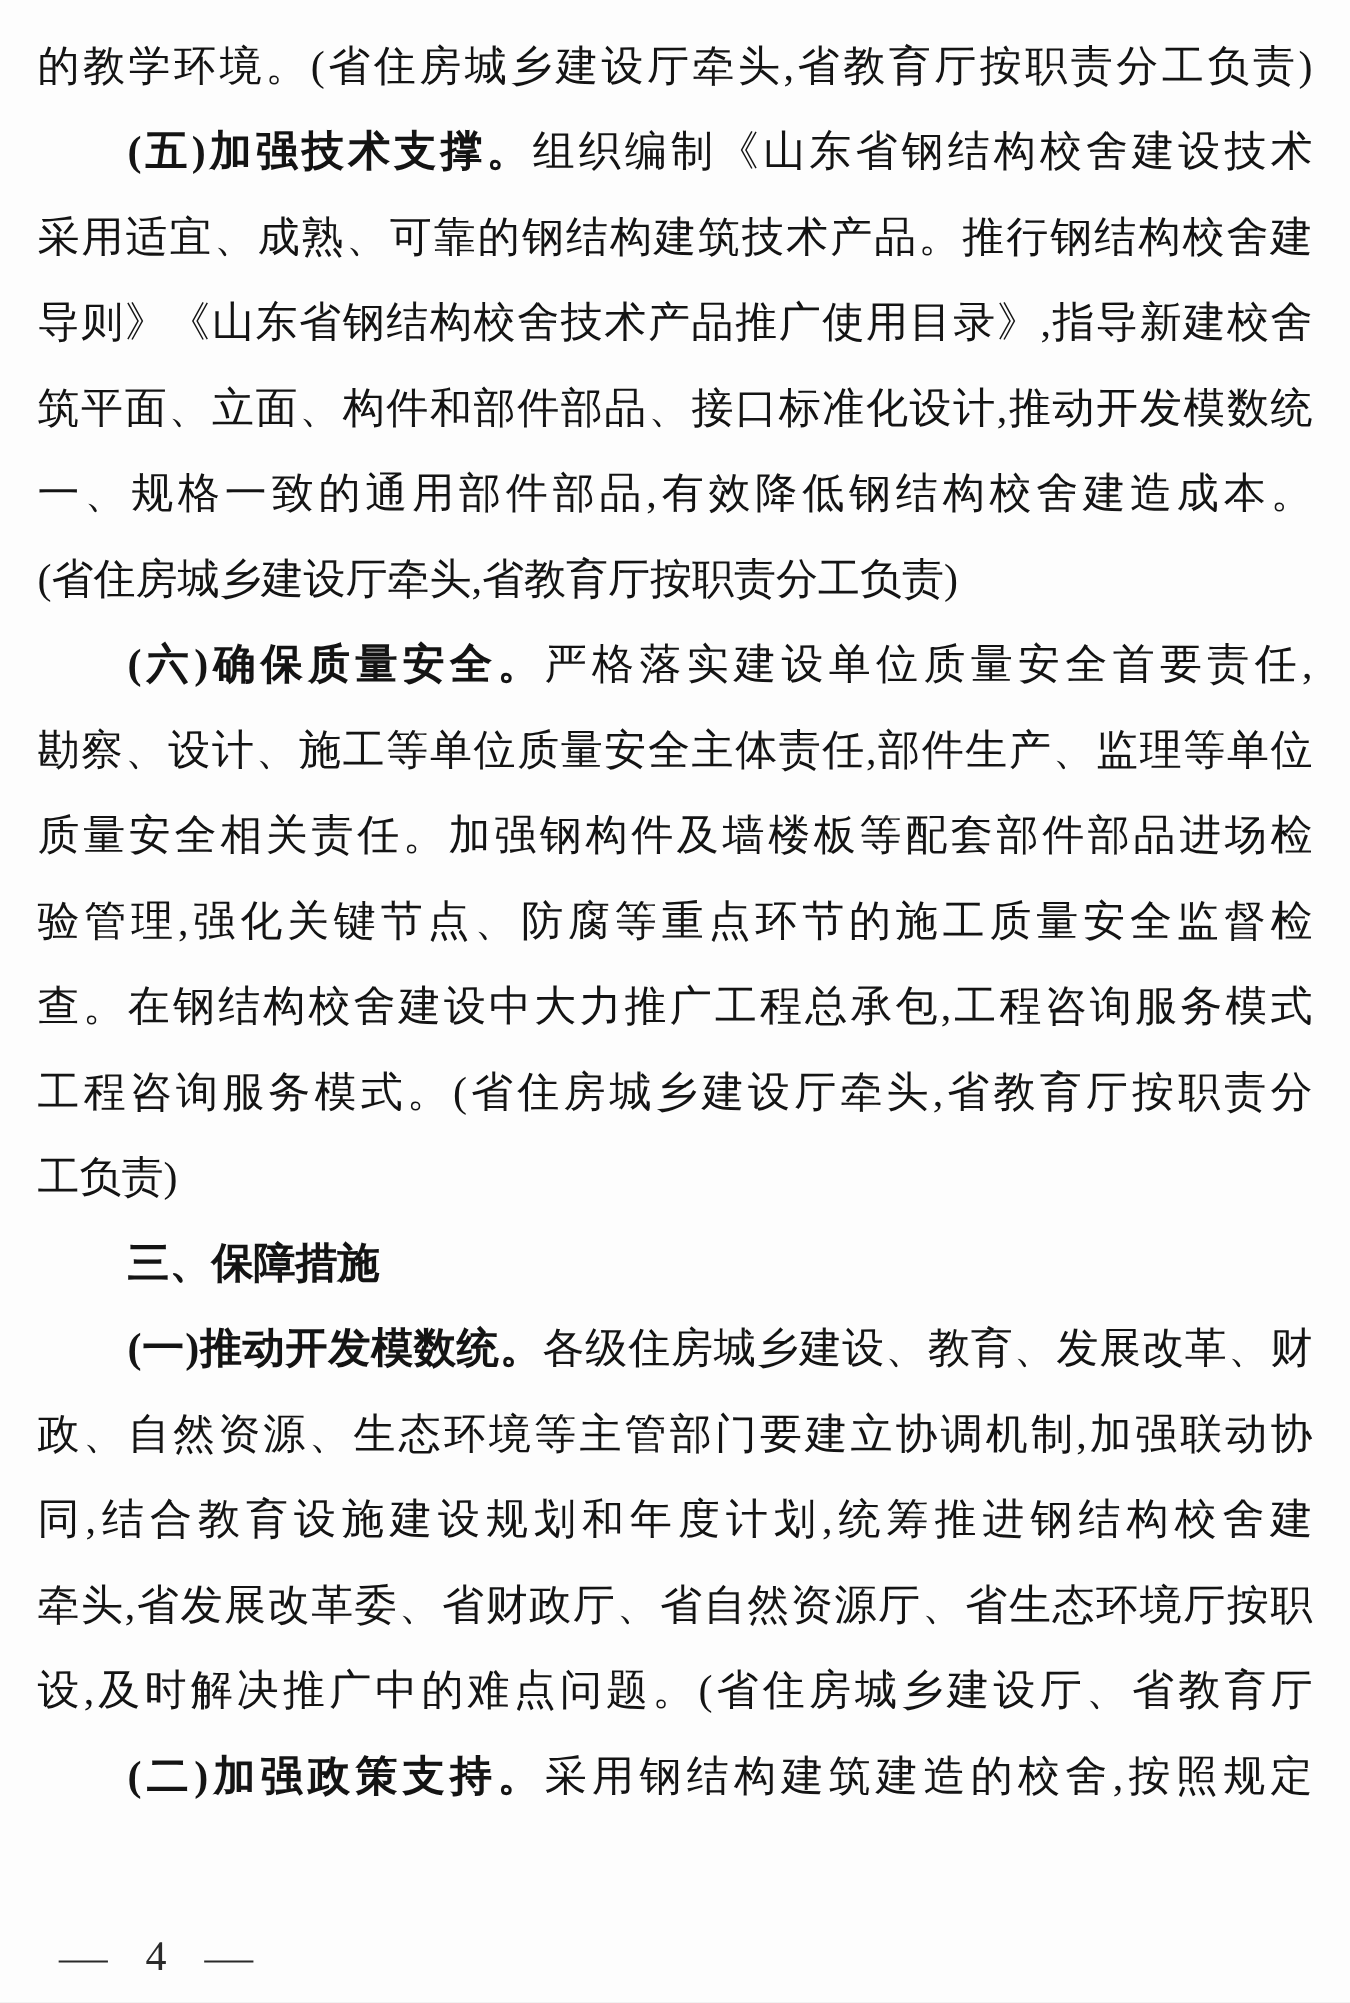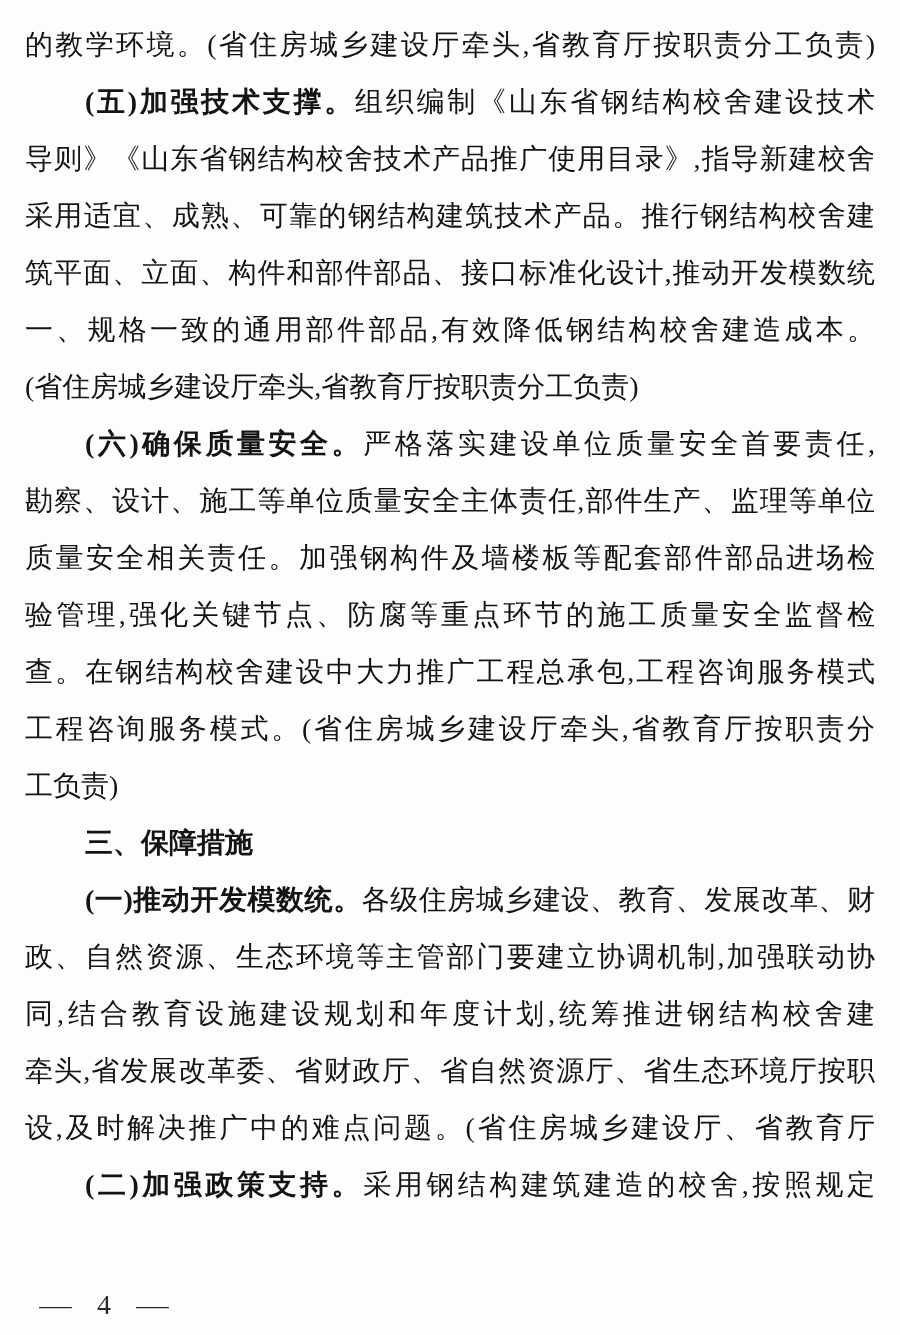--- a/index.html
+++ b/index.html
@@ -61,22 +61,22 @@
     font-size: 28px;
   }
 </style>
 </head>
 <body>
 
 <div class="page">
   <div class="doc-body">
       <div class="line"><span class="seg">的教学环境。(省住房城乡建设厅牵头,省教育厅按职责分工负责)</span></div>
       <div class="line indent"><span class="seg bold">(五)加强技术支撑。</span><span class="seg">组织编制《山东省钢结构校舍建设技术</span></div>
+      <div class="line"><span class="seg">采用适宜、成熟、可靠的钢结构建筑技术产品。推行钢结构校舍建</span></div>
       <div class="line"><span class="seg">导则》《山东省钢结构校舍技术产品推广使用目录》,指导新建校舍</span></div>
-      <div class="line"><span class="seg">采用适宜、成熟、可靠的钢结构建筑技术产品。推行钢结构校舍建</span></div>
       <div class="line"><span class="seg">筑平面、立面、构件和部件部品、接口标准化设计,推动开发模数统</span></div>
       <div class="line"><span class="seg">一、规格一致的通用部件部品,有效降低钢结构校舍建造成本。</span></div>
       <div class="line nofill"><span class="seg">(省住房城乡建设厅牵头,省教育厅按职责分工负责)</span></div>
       <div class="line indent"><span class="seg bold">(六)确保质量安全。</span><span class="seg">严格落实建设单位质量安全首要责任,</span></div>
       <div class="line"><span class="seg">勘察、设计、施工等单位质量安全主体责任,部件生产、监理等单位</span></div>
       <div class="line"><span class="seg">质量安全相关责任。加强钢构件及墙楼板等配套部件部品进场检</span></div>
       <div class="line"><span class="seg">验管理,强化关键节点、防腐等重点环节的施工质量安全监督检</span></div>
       <div class="line"><span class="seg">查。在钢结构校舍建设中大力推广工程总承包,工程咨询服务模式</span></div>
       <div class="line"><span class="seg">工程咨询服务模式。(省住房城乡建设厅牵头,省教育厅按职责分</span></div>
       <div class="line nofill"><span class="seg">工负责)</span></div>

